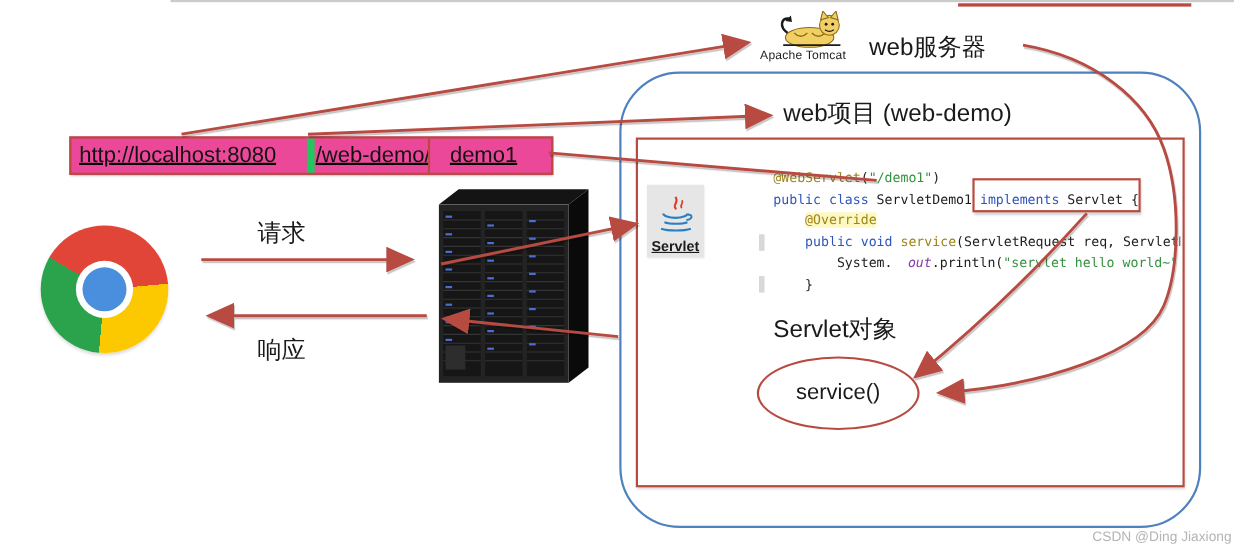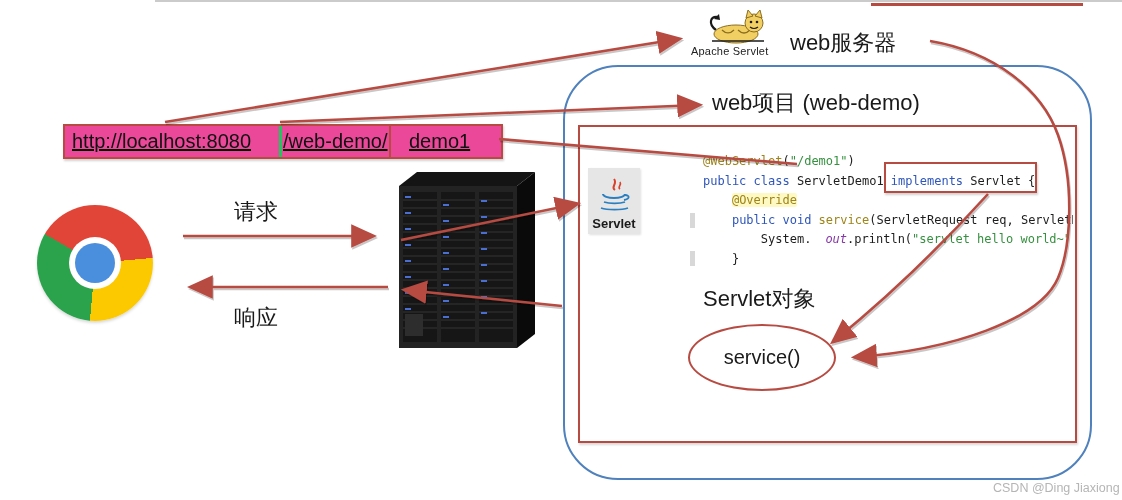--- a/index.html
+++ b/index.html
@@ -11,21 +11,21 @@
   
   .top-gray-line{left:155px;top:0;width:967px;height:2px;background:#cbcbcb;}
   .top-red-line{left:871px;top:3px;width:212px;height:3px;background:#b74b42;}
 
   
   .url-box{left:63px;top:124px;width:436px;height:31px;border:2.5px solid #b74b42;
            display:flex;align-items:center;background:#ec4899;box-shadow:1px 2px 2px rgba(0,0,0,0.18);text-decoration:underline;}
   .url-seg{height:100%;display:flex;align-items:center;font-size:20px;color:#111;
            white-space:nowrap;overflow:hidden;}
   .url-seg-1{width:214px;padding-left:7px;box-sizing:border-box;}
-  .url-seg-2{width:112px;border-left:3px solid #22c55e;border-right:2px solid #b74b42;box-sizing:border-box;padding-left:1px;}
+  .url-seg-2{width:112px;border-left:7px solid #22c55e;border-right:2px solid #b74b42;box-sizing:border-box;padding-left:1px;}
   .url-seg-3{flex:1;padding-left:18px;}
 
   
   .chrome{left:37px;top:205px;width:116px;height:116px;border-radius:50%;
           background:conic-gradient(from 85deg,#fcc800 0deg 100deg,#2ba24c 100deg 215deg,#e04537 215deg 360deg);
           box-shadow:0 2px 3px rgba(0,0,0,0.15);}
   .chrome-white{left:69px;top:237px;width:52px;height:52px;border-radius:50%;background:#ffffff;}
   .chrome-blue{left:75px;top:243px;width:40px;height:40px;border-radius:50%;background:#4a8fdd;}
 
   
@@ -42,21 +42,21 @@
   
   .tomcat-logo{left:698px;top:10px;width:80px;height:36px;}
   .lbl-apache-tomcat{left:691px;top:45px;font-size:11px;color:#222;letter-spacing:0.2px;}
   .lbl-web-server{left:790px;top:28px;font-size:22px;color:#1a1a1a;}
   .lbl-web-project{left:712px;top:88px;font-size:22px;color:#1a1a1a;}
 
   
   .servlet-logo-box{left:588px;top:168px;width:52px;height:66px;background:#e6e6e6;
                     display:flex;flex-direction:column;align-items:center;justify-content:flex-end;
                     box-shadow:1px 1px 2px rgba(0,0,0,0.12);}
-  .servlet-logo-label{font-size:13px;font-weight:bold;color:#1a1a1a;padding-bottom:3px;}
+  .servlet-logo-label{font-size:13px;font-weight:bold;color:#1a1a1a;padding-bottom:3px;text-decoration:underline;}
 
   
   .code{left:703px;top:152px;width:370px;height:118px;overflow:hidden;
         font-family:"DejaVu Sans Mono","Liberation Mono",monospace;font-size:12px;
         line-height:19.5px;white-space:pre;color:#1d1d1d;}
   .tok-kw{color:#2e55bb;}
   .tok-ann{color:#9e8419;}
   .tok-str{color:#35913f;}
   .tok-mth{color:#9e8419;}
   .tok-fld{color:#8739a8;font-style:italic;margin-left:14px;}
@@ -153,21 +153,21 @@
     <ellipse cx="38" cy="24" rx="22" ry="9" fill="#f2cf63" stroke="#8a6d1f" stroke-width="1"></ellipse>
     <path d="M24 20 q6 6 12 0 M40 20 q6 6 12 0" stroke="#8a6d1f" stroke-width="1.2" fill="none"></path>
     <circle cx="56" cy="13" r="9" fill="#f2cf63" stroke="#8a6d1f" stroke-width="1"></circle>
     <polygon points="48,8 50,0 55,6" fill="#f2cf63" stroke="#8a6d1f" stroke-width="1"></polygon>
     <polygon points="64,8 62,0 57,6" fill="#f2cf63" stroke="#8a6d1f" stroke-width="1"></polygon>
     <circle cx="53" cy="12" r="1.3" fill="#1a1a1a"></circle>
     <circle cx="59" cy="12" r="1.3" fill="#1a1a1a"></circle>
     <path d="M52 17 q4 3 8 0" stroke="#1a1a1a" stroke-width="1.2" fill="none"></path>
     <path d="M14 31 h52" stroke="#1a1a1a" stroke-width="1.6"></path>
   </svg>
-  <div class="abs lbl-apache-tomcat">Apache Servlet</div>
+  <div class="abs lbl-apache-tomcat">Apache Tomcat</div>
   <div class="abs lbl-web-server">web服务器</div>
   <div class="abs lbl-web-project">web项目 (web-demo)</div>
 
   <div class="abs servlet-logo-box">
     <svg width="38" height="40" viewBox="0 0 38 40">
       <path d="M20 14 c-5 -3 3 -6 -1 -11" fill="none" stroke="#d9412b" stroke-width="2"></path>
       <path d="M25 13 c-3 -2 2 -4 0 -7" fill="none" stroke="#d9412b" stroke-width="1.6"></path>
       <path d="M8 18 a11 4 0 0 0 22 0" fill="none" stroke="#2a7fc1" stroke-width="2"></path>
       <path d="M30 19 c5 0 5 4 -1 5" fill="none" stroke="#2a7fc1" stroke-width="1.8"></path>
       <path d="M9 26 a13 3.5 0 0 0 21 0" fill="none" stroke="#2a7fc1" stroke-width="1.8"></path>

